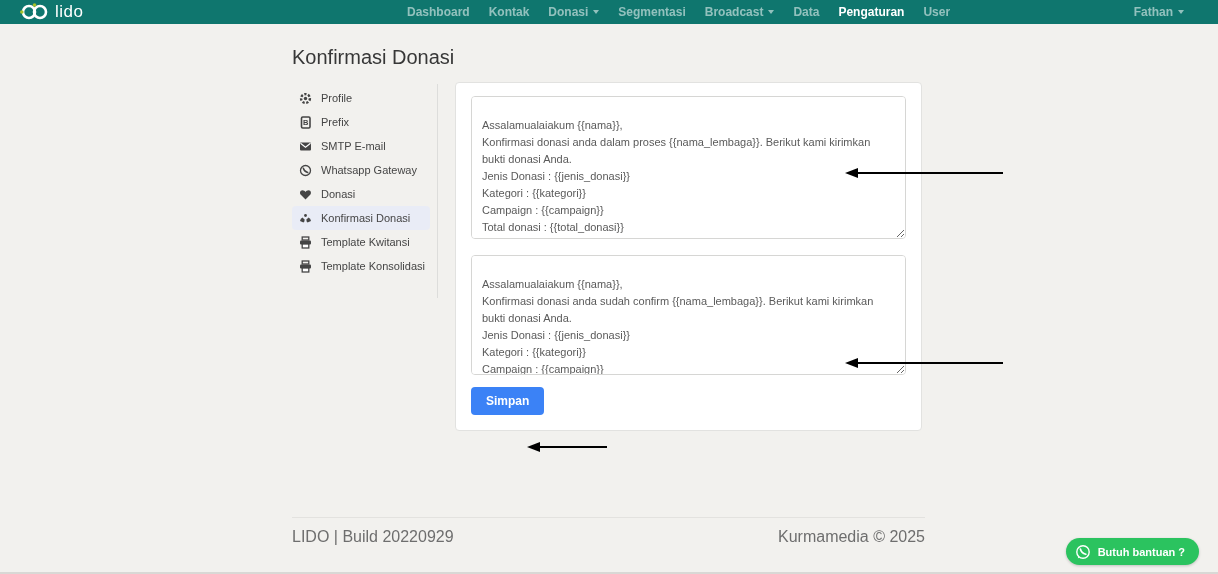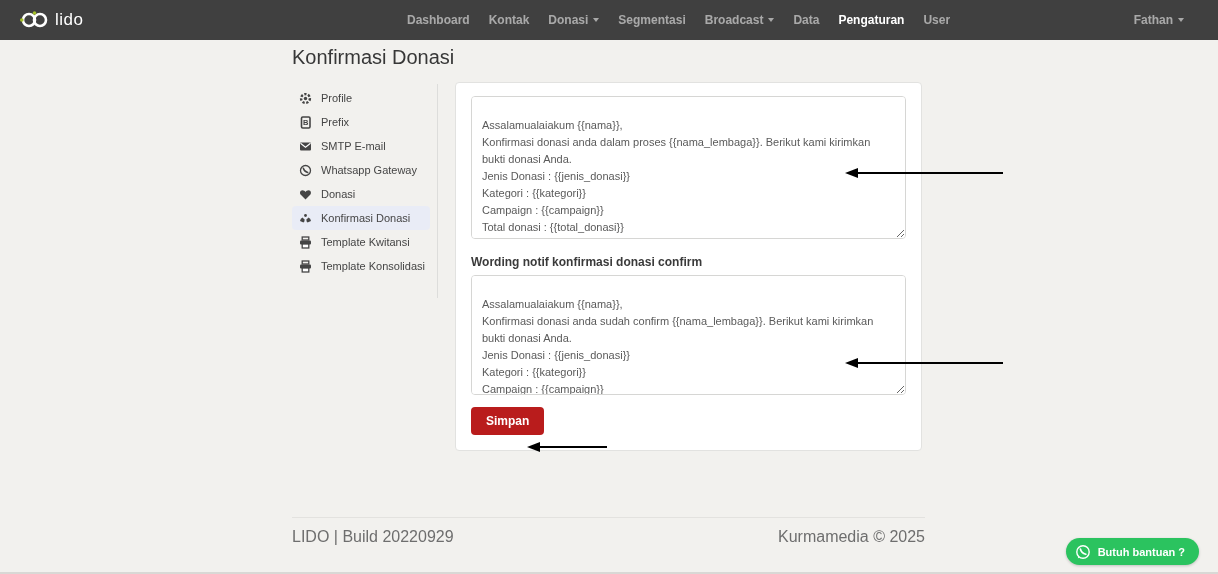--- a/index.html
+++ b/index.html
@@ -6,21 +6,21 @@
   html,body { width:1218px; height:574px; }
   body {
     font-family:"Liberation Sans", sans-serif;
     background:#f2f1ee;
     position:relative;
     overflow:hidden;
   }
 
   
   .navbar {
-    height:40px; background:#404040;
+    height:24px; background:#0f766e;
     display:flex; 
     padding:0 20px;
   }
   .brand { display:flex; align-items:center; gap:5px; cursor:pointer; }
   .brand-text { color:#fff; font-size:17px; letter-spacing:.5px; }
   .nav-menu {
     display:flex; align-items:center; gap:19px;
     flex:1; justify-content:center;
     position:relative; left:70px;
   }
@@ -68,21 +68,21 @@
     width:100%; display:block;
     border:1px solid #d6d6d4; border-radius:4px;
     font-family:"Liberation Sans", sans-serif;
     font-size:11px; line-height:1.55; color:#5a5a5a;
     padding:20px 10px; resize:both; background:#fff; outline:none;
   }
   .ta-1 { height:143px; margin-bottom:16px; }
   .ta-2 { height:120px; }
   .save-btn {
     margin-top:12px;
-    background:#b91c1c; color:#fff; border:none; border-radius:4px;
+    background:#3b82f6; color:#fff; border:none; border-radius:4px;
     font-family:"Liberation Sans", sans-serif;
     font-size:12px; font-weight:600; padding:7px 15px; cursor:pointer;
   }
 
   
   .footer {
     position:absolute; left:292px; top:517px; width:633px;
     border-top:1px solid #e3e2df; padding-top:10px;
     display:flex; justify-content:space-between;
     font-size:16px; color:#6e6e6e;
@@ -236,21 +236,20 @@
 <div class="card">
   <textarea class="wording-textarea ta-1" spellcheck="false" style="">Assalamualaiakum {{nama}},
 Konfirmasi donasi anda dalam proses {{nama_lembaga}}. Berikut kami kirimkan bukti donasi Anda.
 Jenis Donasi : {{jenis_donasi}}
 Kategori : {{kategori}}
 Campaign : {{campaign}}
 Total donasi : {{total_donasi}}
 Salam hangat,
 Customer care</textarea>
 
-  <div class="section-label">Wording notif konfirmasi donasi confirm</div>
   <textarea class="wording-textarea ta-2" spellcheck="false" style="">Assalamualaiakum {{nama}},
 Konfirmasi donasi anda sudah confirm {{nama_lembaga}}. Berikut kami kirimkan bukti donasi Anda.
 Jenis Donasi : {{jenis_donasi}}
 Kategori : {{kategori}}
 Campaign : {{campaign}}
 Total donasi : {{total_donasi}}
 
 Salam hangat,
 Customer care</textarea>
 

